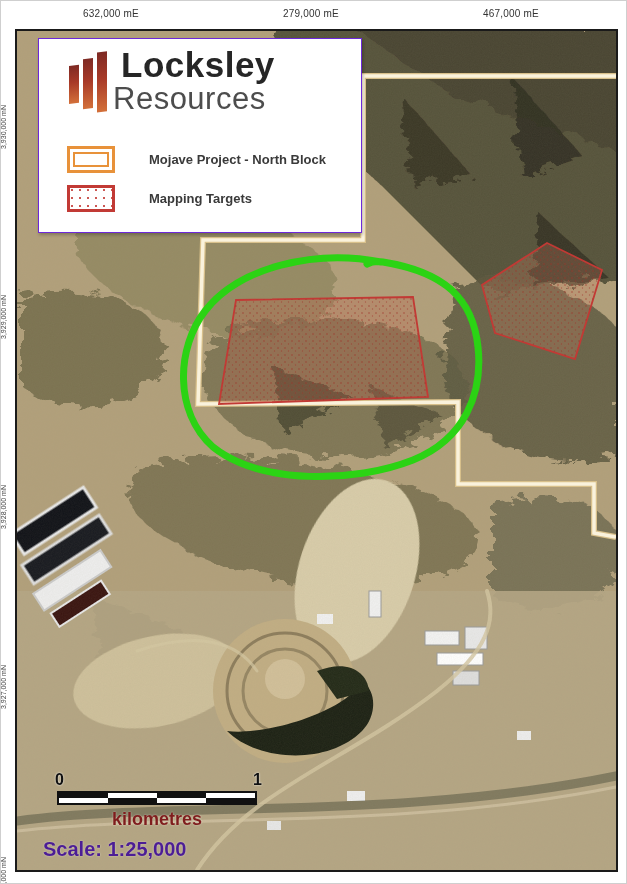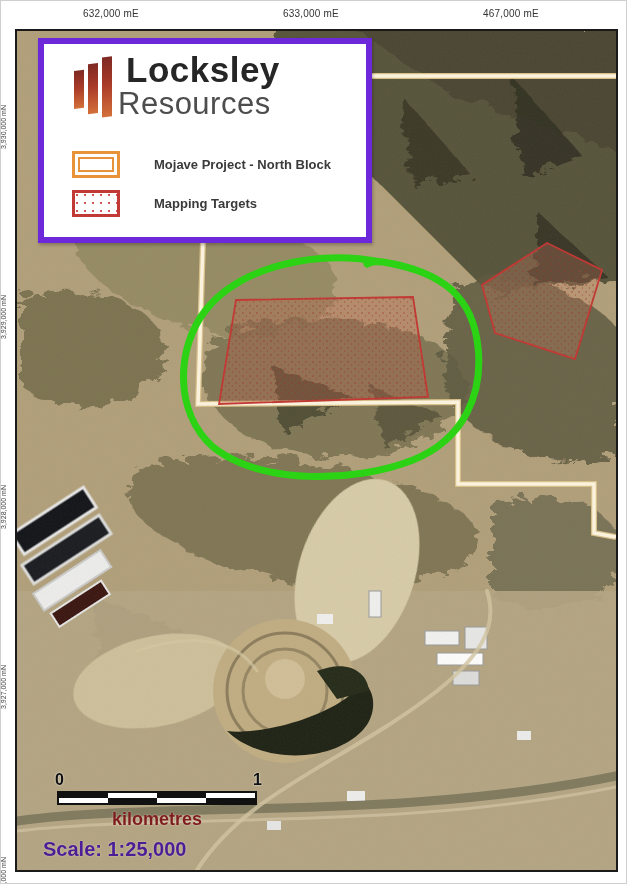--- a/index.html
+++ b/index.html
@@ -23,21 +23,21 @@
   }
   
   .map-frame{
     position:absolute;left:14px;top:28px;width:603px;height:843px;
     border:2px solid #1a1a1a;box-sizing:border-box;background:#b2a07b;
   }
   .map-frame > svg{position:absolute;left:0;top:0;width:599px;height:839px;display:block;}
   
   .legend{
     position:absolute;left:21px;top:7px;width:322px;height:193px;
-    background:#fff;border:6px solid #6d28d9;box-shadow:1px 2px 3px rgba(0,0,0,.25);
+    background:#fff;border:1px solid #6d28d9;box-shadow:1px 2px 3px rgba(0,0,0,.25);
   }
   .logo-bars{position:absolute;left:30px;top:12px;width:48px;height:64px;transform:skewY(-7deg);}
   .logo-bars .bar{position:absolute;width:10px;background:linear-gradient(180deg,#7e2a24 0%,#a83a28 45%,#d3703a 100%);}
   .logo-bars .b1{left:0;top:12px;height:38px;}
   .logo-bars .b2{left:14px;top:7px;height:50px;}
   .logo-bars .b3{left:28px;top:2px;height:60px;}
   .brand-top{
     position:absolute;left:82px;top:6px;font-size:35px;font-weight:700;color:#262626;letter-spacing:.5px;
   }
   .brand-bottom{
@@ -73,21 +73,21 @@
     font-size:18px;font-weight:700;color:#7f1d1d;text-shadow:0 0 2px rgba(255,255,255,.5);}
   .sb-scale{position:absolute;left:-14px;top:67px;width:240px;
     font-size:20px;font-weight:700;color:#4c1d95;text-shadow:0 0 2px rgba(255,255,255,.5);}
 </style>
 </head>
 <body>
 
 <div class="page">
 
   <div class="top-label" style="left:110px">632,000 mE</div>
-  <div class="top-label" style="left:310px">633,000 mE</div>
+  <div class="top-label" style="left:310px">279,000 mE</div>
   <div class="top-label" style="left:510px">467,000 mE</div>
 
   <div class="left-label" style="top:104px">3,930,000 mN</div>
   <div class="left-label" style="top:294px">3,929,000 mN</div>
   <div class="left-label" style="top:484px">3,928,000 mN</div>
   <div class="left-label" style="top:664px">3,927,000 mN</div>
   <div class="left-label" style="top:856px">3,926,000 mN</div>
 
   <div class="map-frame">
 

